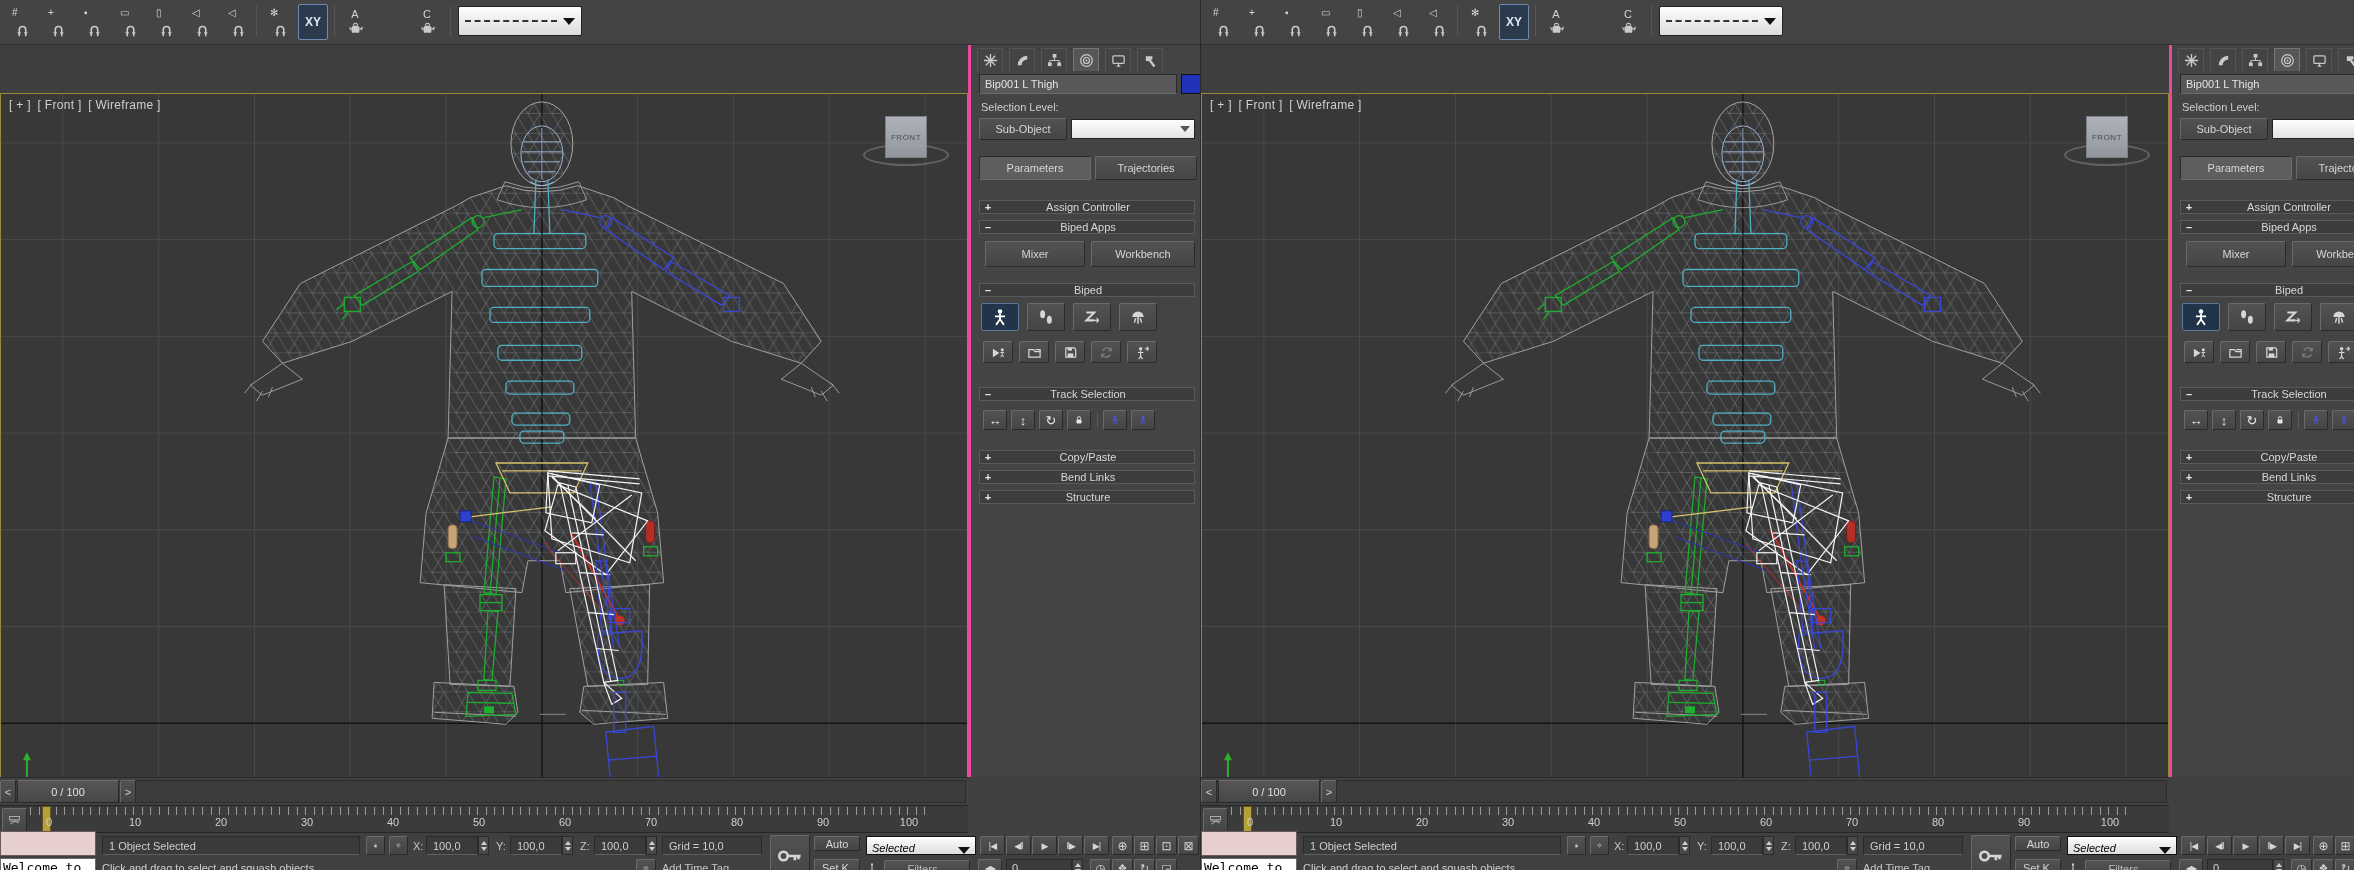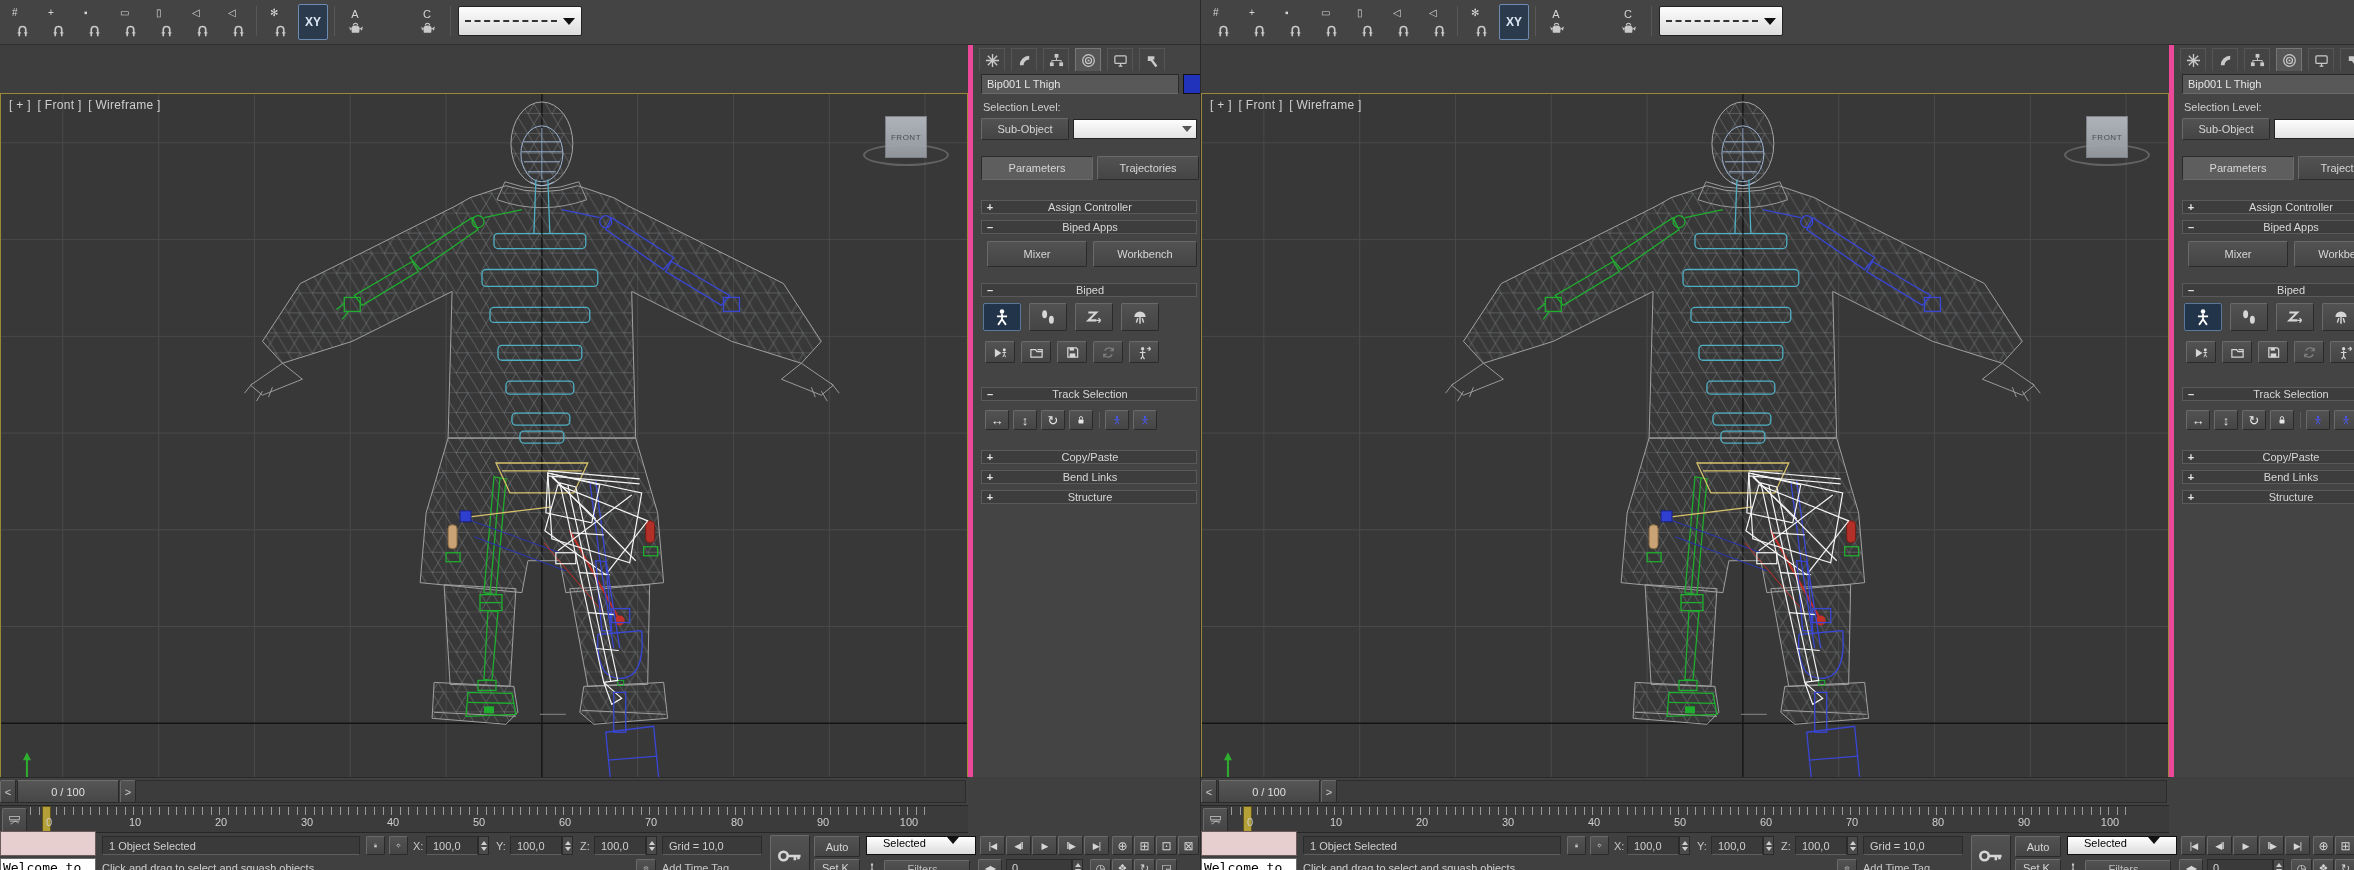--- a/index.html
+++ b/index.html
@@ -31,21 +31,21 @@
   .vpsvg{position:absolute;left:0;top:0;width:100%;height:100%;}
   .vplabel{position:absolute;left:8px;top:4px;color:#cfcfcf;font-size:12px;letter-spacing:.3px;}
   .vplabel span{margin-right:3px;cursor:default;}
   .viewcube{position:absolute;left:884px;top:22px;width:42px;height:42px;background:linear-gradient(#b9bec4,#989ea5);
     border:1px solid #83888e;opacity:.92;display:flex;align-items:center;justify-content:center;z-index:2;}
   .viewcube span{font-size:8px;color:#4c5157;letter-spacing:.5px;}
   .vcring{position:absolute;left:862px;top:50px;width:86px;height:22px;border:2px solid rgba(150,150,150,.45);
     border-radius:50%;z-index:1;}
 
   
-  .cmdpanel{position:absolute;left:968px;top:45px;width:232px;height:732px;background:#444;border-left:5px solid #ec4899;}
+  .cmdpanel{position:absolute;left:968px;top:45px;width:232px;height:732px;background:#444;border-left:3px solid #ec4899;}
   .ptab{position:absolute;top:3px;width:26px;height:23px;background:#444;border:1px solid #555;border-bottom:none;
     display:flex;align-items:center;justify-content:center;color:#c9c9c9;}
   .ptab svg{width:15px;height:15px;}
   .ptab.active{background:#565656;border-color:#777;}
   .namefield{position:absolute;left:8px;top:29px;width:198px;height:20px;background:#585858;border:1px solid #2a2a2a;
     border-bottom-color:#6a6a6a;color:#e4e4e4;padding:3px 5px;font-size:11px;}
   .swatch{position:absolute;left:210px;top:29px;width:20px;height:20px;background:#2233bb;border:1px solid #111;}
   .sellabel{position:absolute;left:10px;top:56px;color:#cfcfcf;}
   .btn{background:linear-gradient(#525252,#454545);border:1px solid #2a2a2a;border-top-color:#6a6a6a;border-left-color:#6a6a6a;
     color:#d6d6d6;border-radius:2px;display:flex;align-items:center;justify-content:center;font-size:11px;font-family:inherit;}
@@ -91,24 +91,24 @@
   .listener-white{position:absolute;left:0;top:25px;width:96px;height:22px;background:#fff;border:1px solid #6a6a6a;
     color:#000;font-family:"DejaVu Sans Mono",monospace;font-size:13px;padding:1px 2px;white-space:nowrap;overflow:hidden;}
   .sfield{position:absolute;background:#3a3a3a;border:1px solid #2a2a2a;border-bottom-color:#5e5e5e;color:#cfcfcf;
     display:flex;align-items:center;padding:0 6px;height:19px;top:3px;}
   .slabel{position:absolute;top:7px;color:#c6c6c6;}
   .spin{position:absolute;top:3px;width:11px;height:19px;background:#4a4a4a;border:1px solid #2a2a2a;display:flex;
     flex-direction:column;align-items:center;justify-content:center;gap:2px;}
   .spin i{width:0;height:0;border-left:3px solid transparent;border-right:3px solid transparent;}
   .spin i.up{border-bottom:4px solid #cfcfcf;}
   .spin i.dn{border-top:4px solid #cfcfcf;}
-  .sbtn{position:absolute;height:21px;top:3px;}
+  .sbtn{position:absolute;height:15px;top:3px;}
   .sbtn2{position:absolute;height:18px;top:26px;}
   .seldrop{position:absolute;left:866px;top:3px;width:110px;height:19px;background:linear-gradient(#fff,#dcdcdc);
-    border:1px solid #111;color:#000;display:flex;align-items:flex-start;padding:0 16px;}
+    border:1px solid #111;color:#000;display:flex;align-items:flex-end;padding:0 5px;font-style:italic;}
   .seldrop .darrow{margin-left:auto;}
   .pbtn{position:absolute;top:3px;width:25px;height:19px;font-size:9px;letter-spacing:-1px;}
   .nbtn{position:absolute;top:3px;width:21px;height:19px;font-size:12px;}
   .nbtn2{position:absolute;top:26px;width:21px;height:18px;font-size:11px;}
   .keybig{position:absolute;left:770px;top:2px;width:40px;height:42px;}
   .keybig svg{width:26px;height:26px;}
   .prompt{position:absolute;left:102px;top:29px;color:#cfcfcf;white-space:nowrap;}
   .cubebtn{position:absolute;left:636px;top:26px;width:20px;height:18px;}
   .cubebtn svg{width:13px;height:13px;}
   .addtag{position:absolute;left:662px;top:29px;color:#c6c6c6;}

